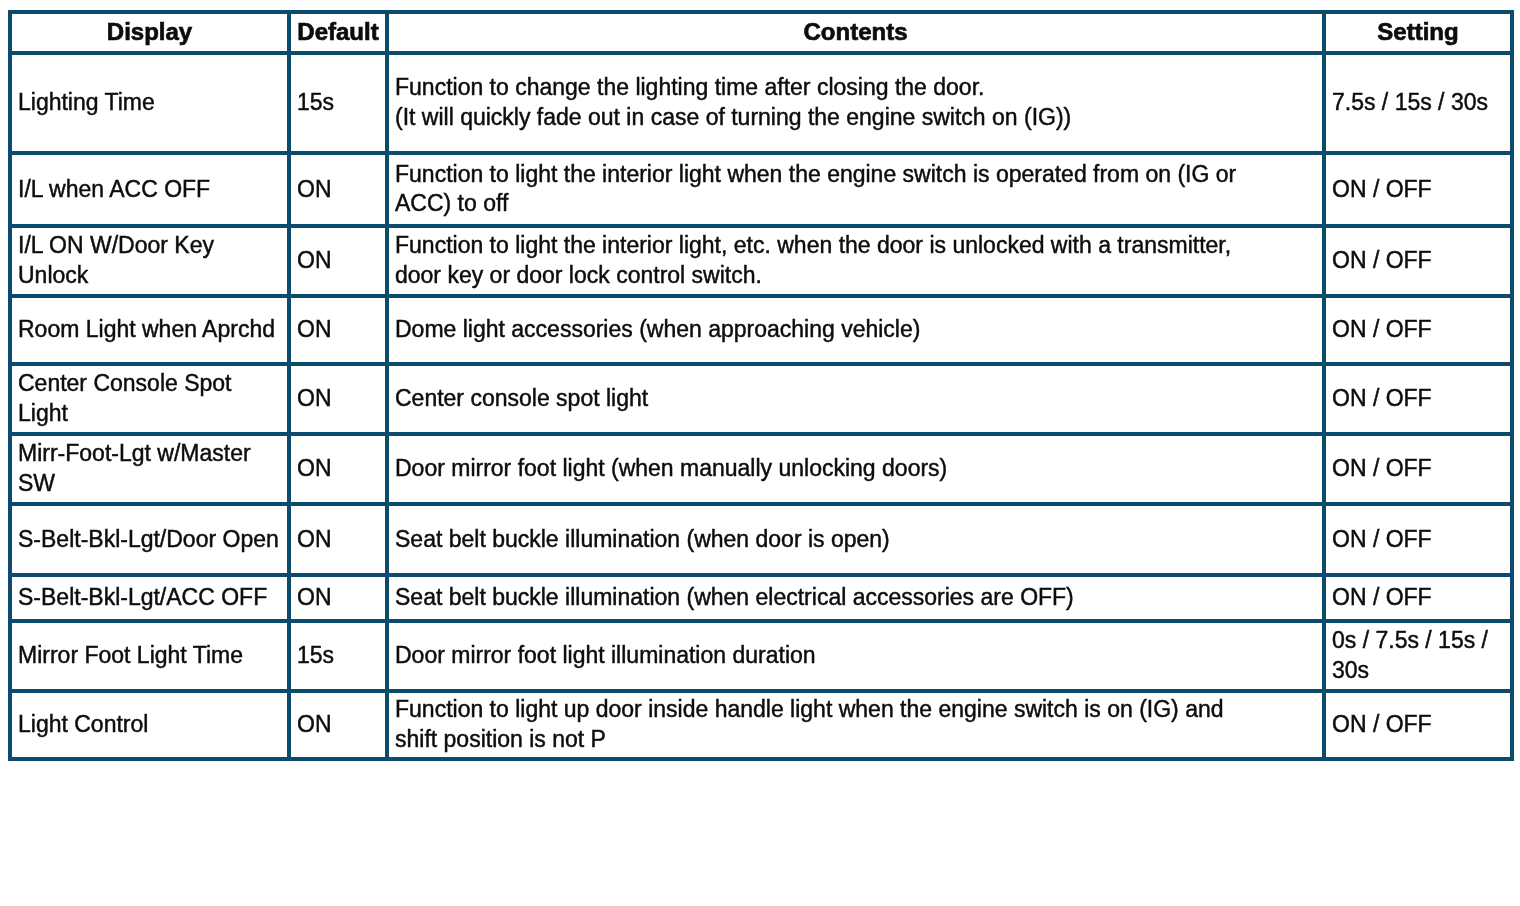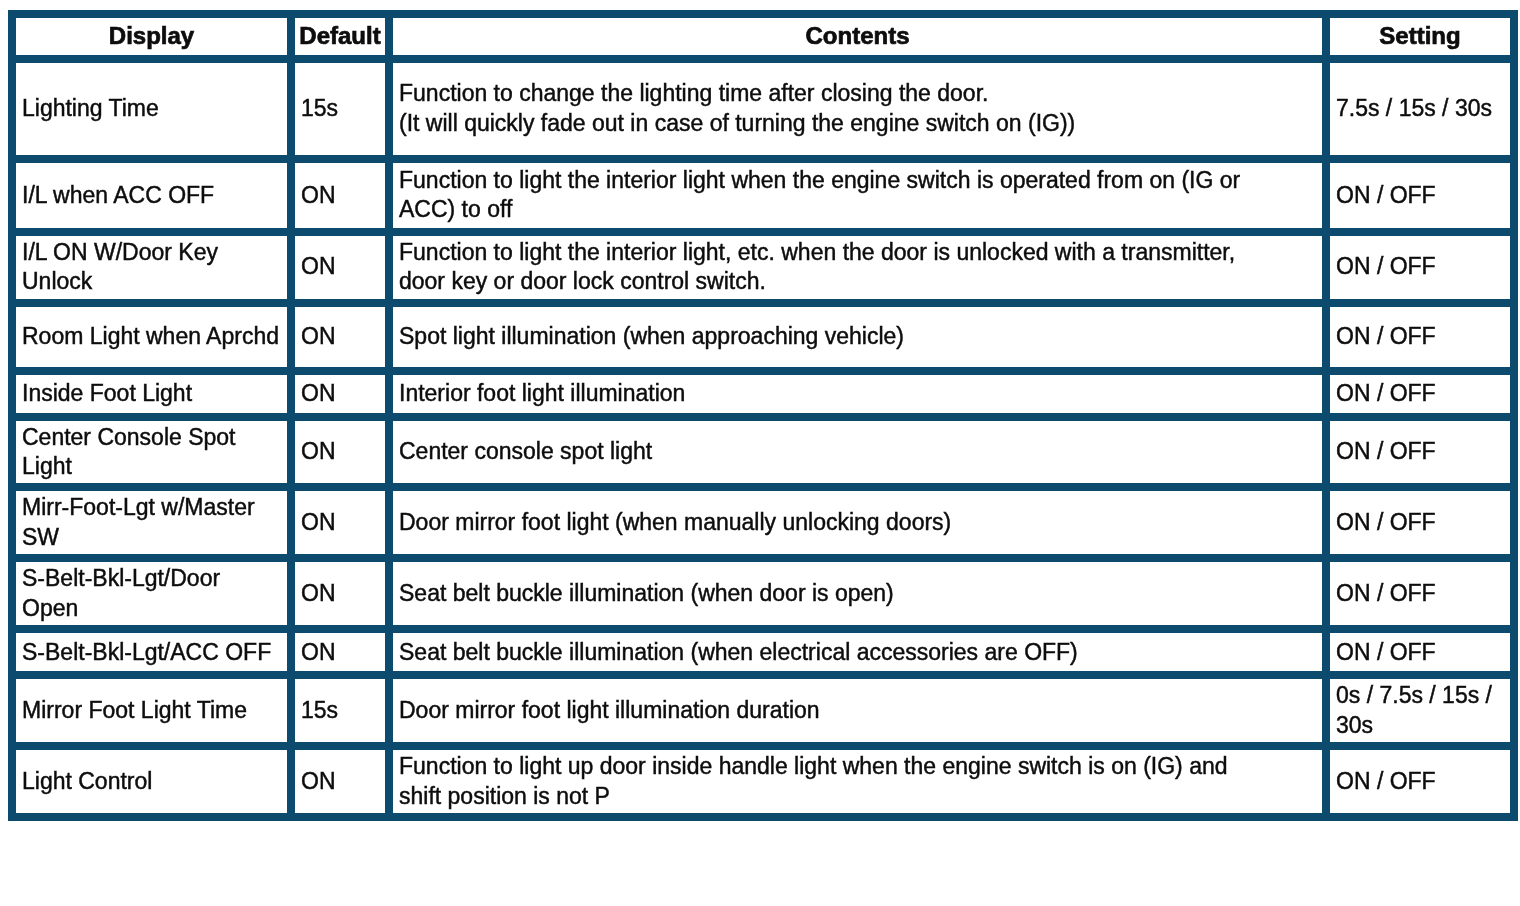--- a/index.html
+++ b/index.html
@@ -28,21 +28,21 @@
     border-collapse: collapse;
     table-layout: fixed;
     border: 4px solid #000;
   }
   col.c-display  { width: 279px; }
   col.c-default  { width: 98px;  }
   col.c-contents { width: 937px; }
   col.c-setting  { width: 188px; }
 
   th, td {
-    border: 8px solid #0c4a6e;
+    border: 4px solid #0c4a6e;
     padding: 2px 6px;
     font-size: 23px;
     line-height: 1.28;
     vertical-align: middle;
     overflow: hidden;
     text-align: left;
   }
   th {
     font-size: 24px;
     font-weight: bold;
@@ -91,27 +91,21 @@
       <tr style="height:70px">
         <td class="display">I/L ON W/Door Key Unlock</td>
         <td class="default">ON</td>
         <td class="contents">Function to light the interior light, etc. when the door is unlocked with a transmitter,
 door key or door lock control switch.</td>
         <td class="setting">ON / OFF</td>
       </tr>
       <tr style="height:68px">
         <td class="display">Room Light when Aprchd</td>
         <td class="default">ON</td>
-        <td class="contents">Spot light illumination (when approaching vehicle)</td>
-        <td class="setting">ON / OFF</td>
-      </tr>
-      <tr style="height:46px">
-        <td class="display">Inside Foot Light</td>
-        <td class="default">ON</td>
-        <td class="contents">Interior foot light illumination</td>
+        <td class="contents">Dome light accessories (when approaching vehicle)</td>
         <td class="setting">ON / OFF</td>
       </tr>
       <tr style="height:70px">
         <td class="display">Center Console Spot Light</td>
         <td class="default">ON</td>
         <td class="contents">Center console spot light</td>
         <td class="setting">ON / OFF</td>
       </tr>
       <tr style="height:70px">
         <td class="display">Mirr-Foot-Lgt w/Master SW</td>

